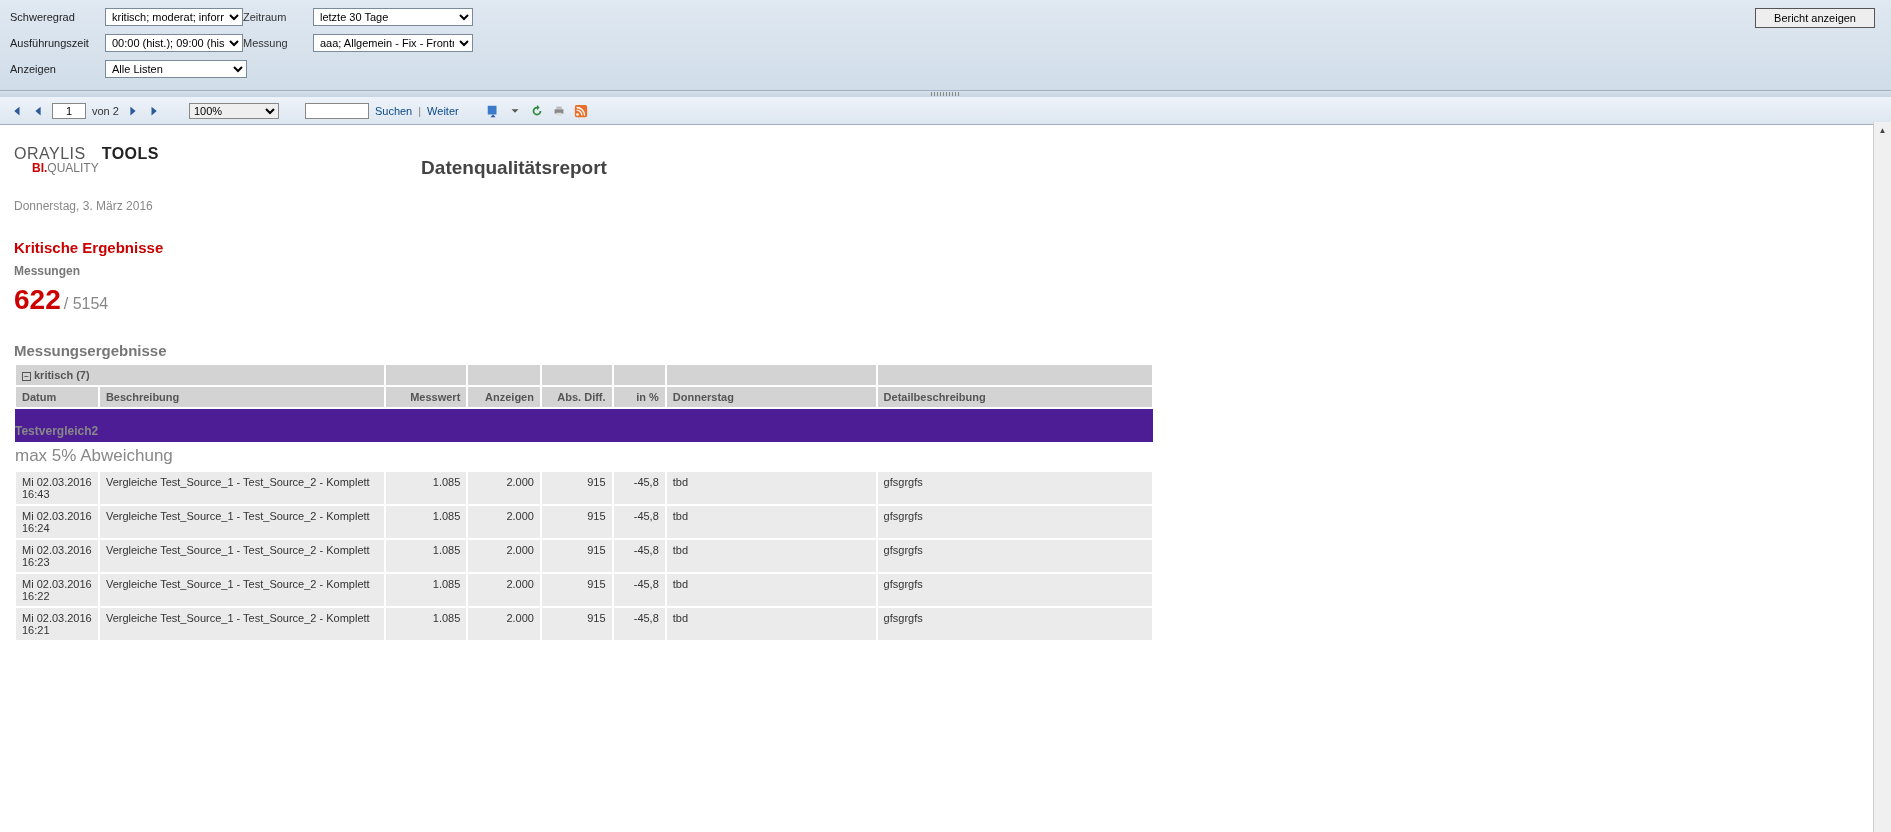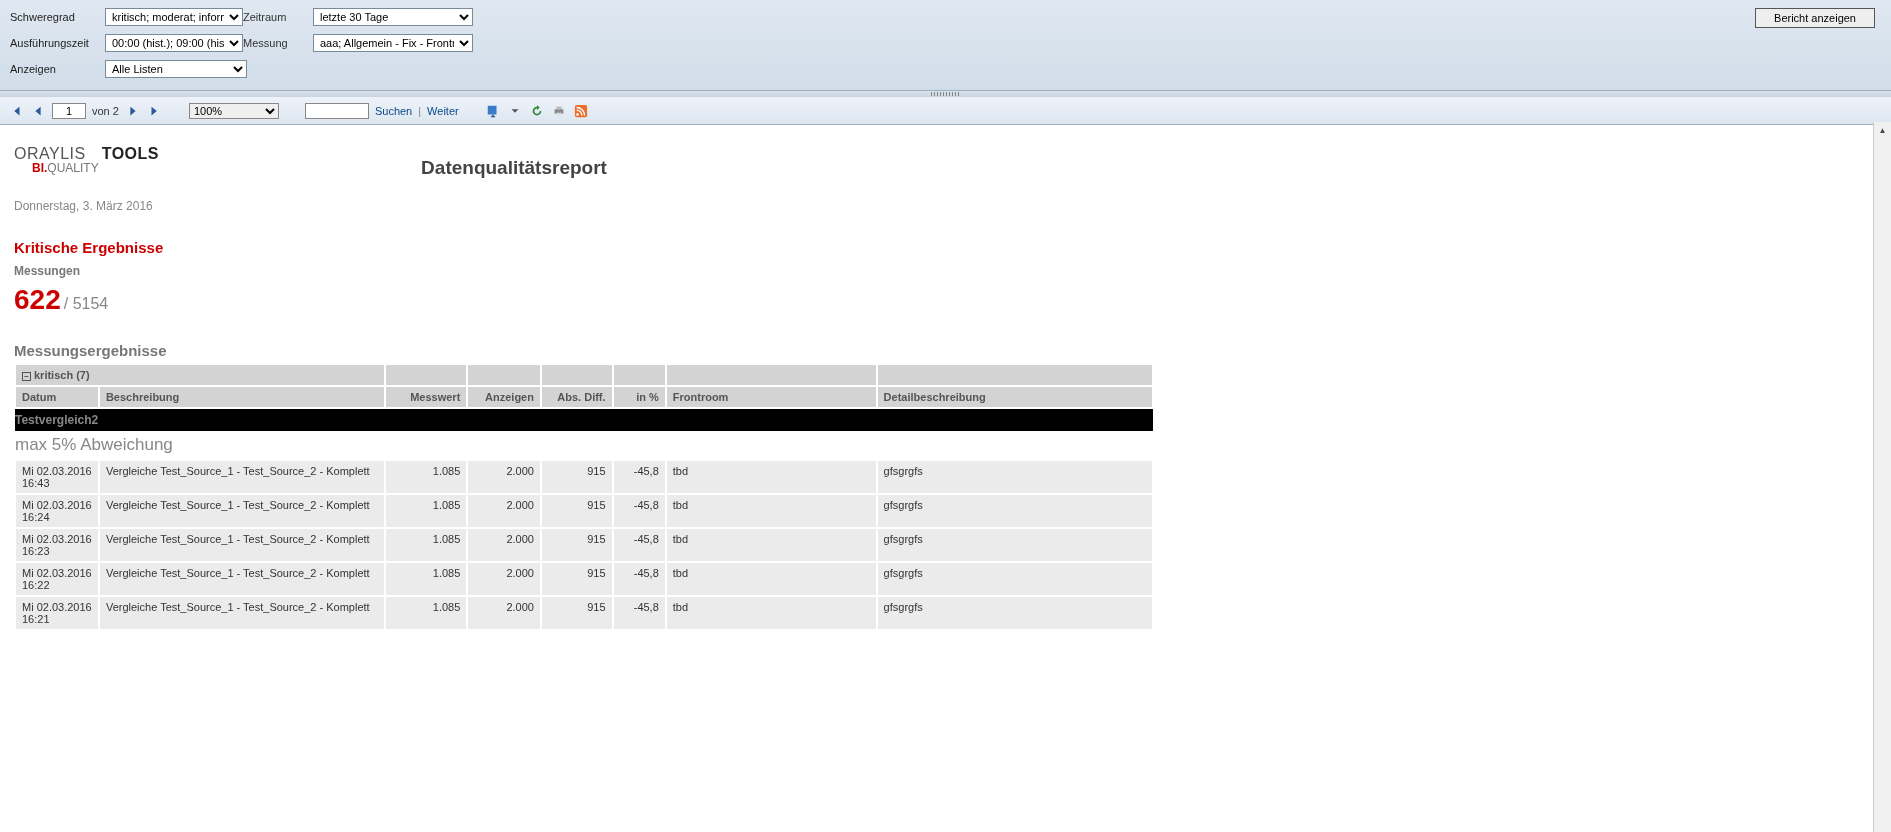--- a/index.html
+++ b/index.html
@@ -62,21 +62,21 @@
   .big-num .red { color:#c00; font-size:28px; font-weight:bold; }
   .big-num .gray { color:#888; font-size:16px; }
   
   .results-title { color:#777; font-size:15px; font-weight:bold; margin-top:26px; margin-bottom:4px; }
   
   .grid { border-collapse: collapse; width: 1140px; }
   .grid th, .grid td { border: 2px solid #fff; background: #ebebeb; padding: 4px 6px; text-align:left; font-size:11px; vertical-align:top; }
   .grid th { background:#d3d3d3; color:#555; font-weight:bold; }
   .grid .grp-head th { background:#d3d3d3; }
   .grid .num { text-align:right;padding-left:12px; }
-  .grid .test-title td { background:#000000; border:none; color:#888; font-size:12px; font-weight:bold; padding-top:4px; padding-left:0;}
+  .grid .test-title td { background:#4c1d95; border:none; color:#888; font-size:12px; font-weight:bold; padding-top:15px; padding-left:0;}
   .grid .test-sub td { background:#fff; border:none; color:#888; font-size:17px; padding-left:0; padding-bottom:4px;}
   .toggle { display:inline-block; width:9px; height:9px; border:1px solid #555; font-size:8px; line-height:8px; text-align:center; margin-right:3px; cursor:pointer;}
   
   .col-date { width:82px; }
   .col-desc { width:280px; }
   .col-mess { width:80px; }
   .col-ziel { width:72px; }
   .col-abs  { width:70px; }
   .col-pct  { width:52px; }
   .col-emp  { width:206px; }
@@ -202,21 +202,21 @@
           <th class="col-emp"></th>
           <th class="col-det"></th>
     </tr>
     <tr>
       <th class="col-date">Datum</th>
       <th class="col-desc">Beschreibung</th>
       <th class="col-mess num">Messwert</th>
       <th class="col-ziel num">Anzeigen</th>
       <th class="col-abs num">Abs. Diff.</th>
       <th class="col-pct num">in %</th>
-      <th class="col-emp">Frontroom</th>
+      <th class="col-emp">Donnerstag</th>
       <th class="col-det">Detailbeschreibung</th>
     </tr>
     <tr class="test-title">
           <td colspan="8">Testvergleich2</td>
         </tr>
     <tr class="test-sub">
           <td colspan="8">max 5% Abweichung</td>
         </tr>
     </tbody>
       <tbody id="rows">

